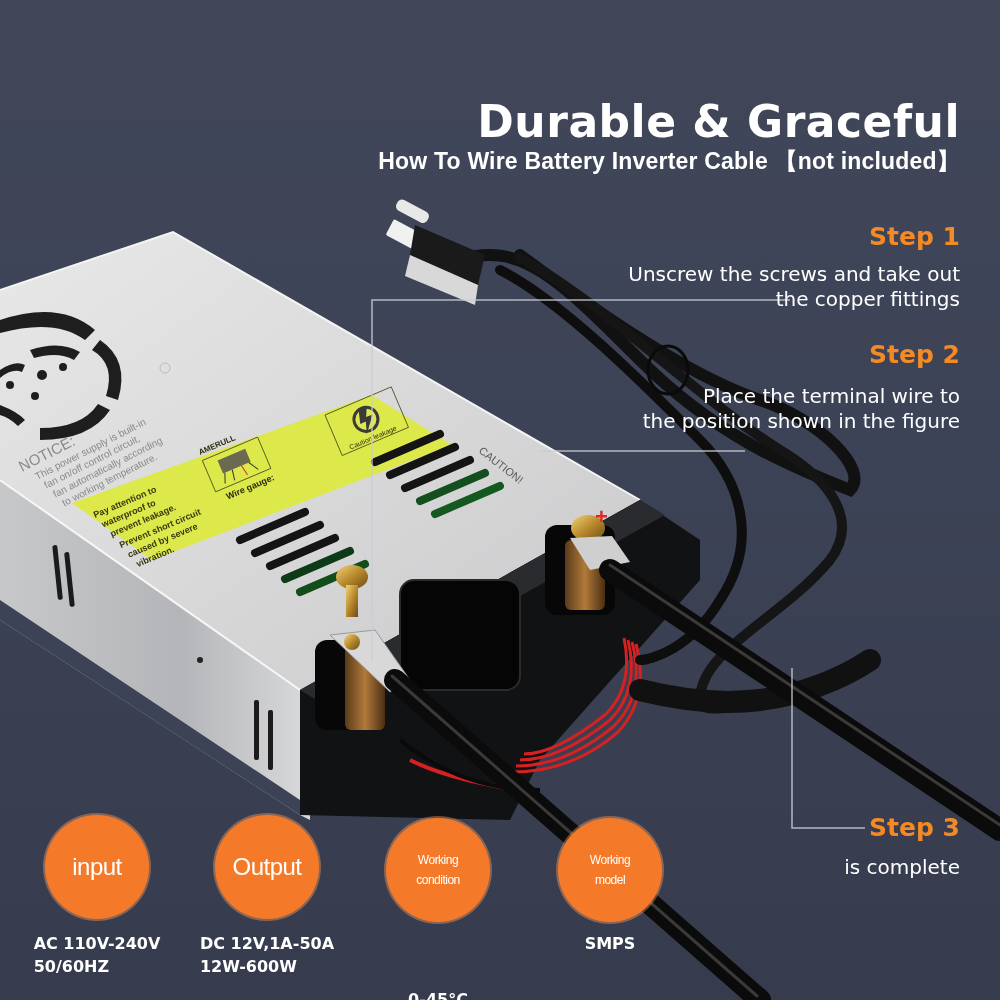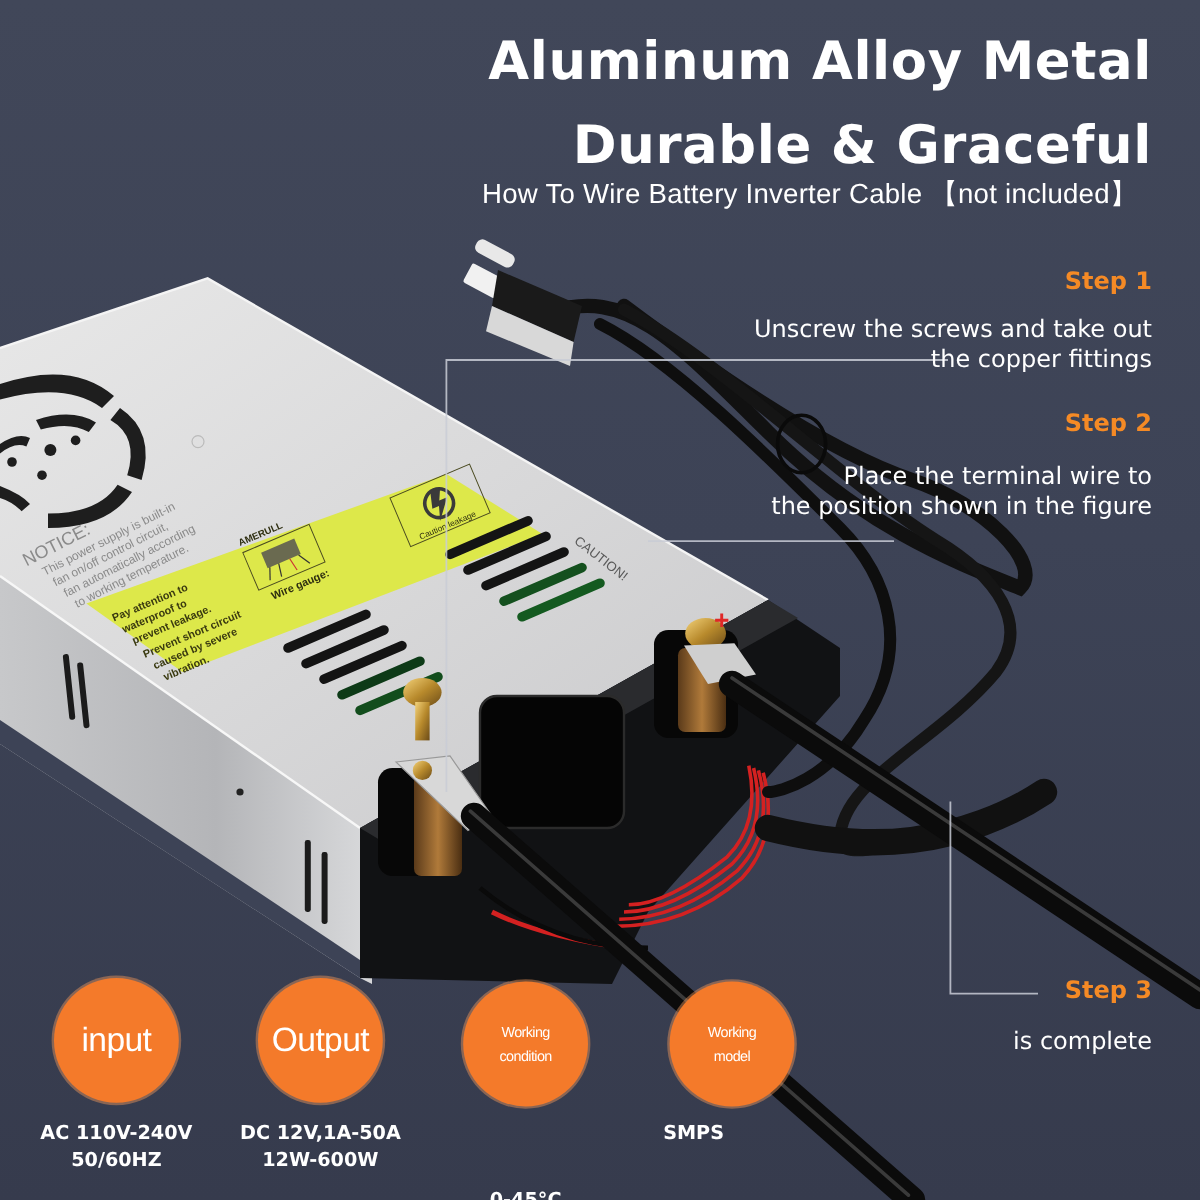--- a/index.html
+++ b/index.html
@@ -11,41 +11,41 @@
       color: #fff;
     }
     .art { position: absolute; left: 0; top: 0; width: 1000px; height: 1000px; }
     .headline {
       position: absolute; right: 40px; text-align: right; font-weight: bold;
       font-size: 44px; letter-spacing: 0.5px; line-height: 1; white-space: nowrap;
     }
     .headline.l1 { top: 30px; }
     .headline.l2 { top: 100px; }
     .subhead {
-      position: absolute; right: 52px; top: 146px; font-size: 23px;
-      font-family: "Liberation Sans", sans-serif; white-space: nowrap; letter-spacing: 0.2px;
+      position: absolute; right: 40px; top: 146px; font-size: 23px;
+      font-family: "Liberation Sans", sans-serif; white-space: nowrap; letter-spacing: 0.2px; font-weight: bold;
     }
     .step-title {
-      position: absolute; right: 40px; color: #f58a25; font-weight: bold; font-size: 20px;
+      position: absolute; right: 40px; color: #f58a25; font-weight: bold; font-size: 25px;
       white-space: nowrap;
     }
     .step-desc {
       position: absolute; right: 40px; text-align: right; font-size: 20px; line-height: 25px;
       white-space: nowrap;
     }
     .badge {
       position: absolute; width: 104px; height: 104px; border-radius: 50%;
       background: #f47a2a; box-shadow: 0 0 0 2px rgba(240,150,90,0.45);
       display: flex; align-items: center; justify-content: center; text-align: center;
       color: #fff; font-family: "Liberation Sans", sans-serif;
     }
-    .badge .bl { font-size: 28px; letter-spacing: -0.5px; }
+    .badge .bl { font-size: 24px; letter-spacing: -0.5px; }
     .badge .bl.two { font-size: 12px; line-height: 20px; }
     .spec {
-      position: absolute; text-align: center; font-size: 16px; font-weight: bold;
+      position: absolute; font-size: 16px; font-weight: bold;
       line-height: 23px; white-space: nowrap; transform: translateX(-50%);
     }
   </style>
 </head>
 <body>
 
 <div class="stage">
 
   <svg class="art" viewBox="0 0 1000 1000" xmlns="http://www.w3.org/2000/svg">
     <defs>
@@ -236,21 +236,20 @@
       <path d="M410,255 L478,285 L475,305 L405,276 Z" fill="#d8d8d8"></path>
     </g>
 
     <g stroke="#c9ccd6" stroke-width="1.5" fill="none" opacity="0.85">
       <polyline points="372,660 372,300 790,300"></polyline>
       <polyline points="540,451 745,451"></polyline>
       <polyline points="792,668 792,828 865,828"></polyline>
     </g>
   </svg>
 
-  <div class="headline l1">Aluminum Alloy Metal</div>
   <div class="headline l2">Durable &amp; Graceful</div>
   <div class="subhead">How To Wire Battery Inverter Cable 【not included】</div>
 
   <div class="step-title" style="top:222px">Step 1</div>
   <div class="step-desc" style="top:262px">
     <div>Unscrew the screws and take out</div>
     <div>the copper fittings</div>
   </div>
 
   <div class="step-title" style="top:340px">Step 2</div>
@@ -285,16 +284,16 @@
     <div>AC 110V-240V</div>
     <div>50/60HZ</div>
   </div>
   <div class="spec" style="left:267px; top:932px;">
     <div>DC 12V,1A-50A</div>
     <div>12W-600W</div>
   </div>
   <div class="spec" style="left:438px; top:964px;margin-top:24px;">
     <div>0-45°C</div>
   </div>
-  <div class="spec" style="left:578px; top:932px;">
+  <div class="spec" style="left:610px; top:932px;">
     <div>SMPS</div>
   </div>
 </div>
 
 </body></html>

